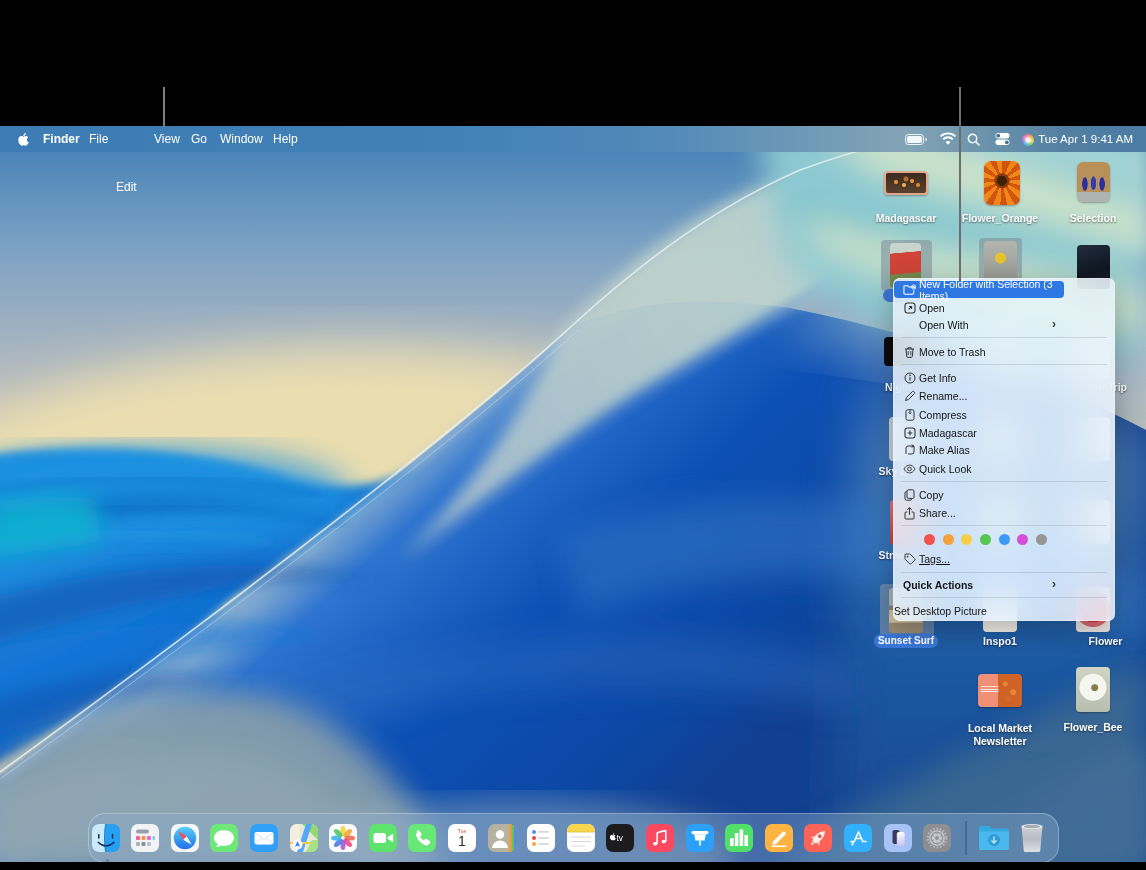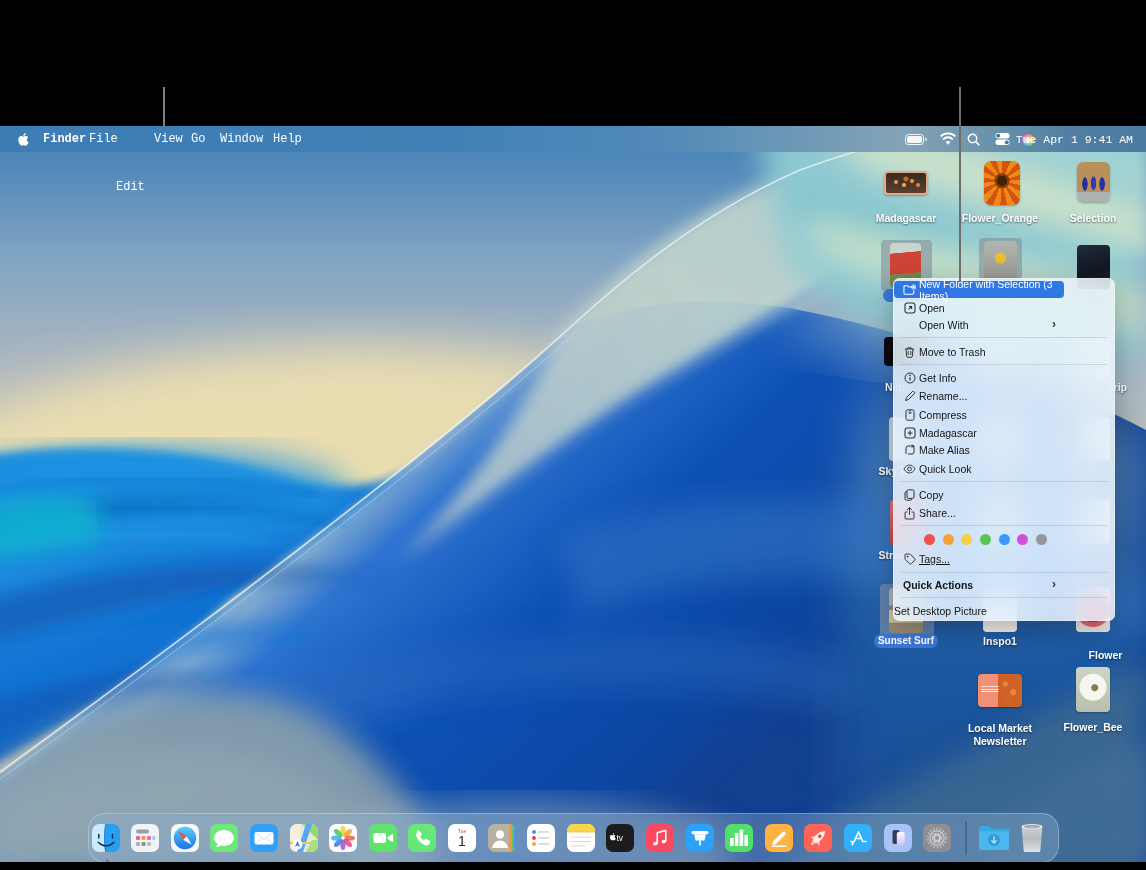--- a/index.html
+++ b/index.html
@@ -2,21 +2,21 @@
 <html><head>
 <meta charset="utf-8">
 <style>
 html,body{margin:0;padding:0;}
 body{width:1146px;height:870px;background:#000;position:relative;overflow:hidden;font-family:"Liberation Sans",sans-serif;}
 .desk{position:absolute;left:0;top:126px;width:1146px;height:736px;overflow:hidden;background:#6f9cc4;}
 .wall{position:absolute;left:0;top:0;}
 
 .mbar{position:absolute;left:0;top:0;width:1146px;height:26px;
 background:linear-gradient(90deg,#3d7cb4 0%,#4281b6 40%,#528ab8 58%,#6e99b6 70%,#84a4b6 79%,#6b93ab 86%,#527fa2 93%,#4c7ba3 100%);
-display:flex;align-items:center;color:#fff;font-size:13px;font-family:Liberation Mono, monospace;}
+display:flex;align-items:center;color:#fff;font-size:13px;}
 .mbar .it{position:absolute;top:5.5px;font-size:12px;white-space:nowrap;}
 .vline{position:absolute;width:2px;background:#7e7e7e;z-index:50;}
 
 .lab{position:absolute;color:#fff;font-size:10.5px;font-weight:700;text-align:center;text-shadow:0 1px 2px rgba(0,0,0,.55);white-space:nowrap;transform:translateX(-50%);}
 .ic{position:absolute;border-radius:4px;}
 .sel{position:absolute;border-radius:4px;background:rgba(125,138,150,.55);}
 
 .cmenu{position:absolute;left:893px;top:152px;width:222px;height:343px;border-radius:7px;
 background:rgba(237,246,253,.84);backdrop-filter:blur(20px) saturate(160%);
 box-shadow:0 0 0 0.5px rgba(255,255,255,.55) inset,0 8px 28px rgba(0,0,0,.28);z-index:20;}
@@ -195,21 +195,21 @@
 <div class="lab" style="left:906px;top:423px;">Strawberry</div>
 <div class="ic" style="left:983px;top:374px;width:34px;height:44px;background:#dfe8d8;"></div>
 <div class="ic" style="left:1076px;top:374px;width:34px;height:44px;background:#f0eee8;"></div>
 
 <div class="sel" style="left:880px;top:458px;width:54px;height:53px;background:rgba(152,162,174,.5);"></div>
 <div class="ic" style="left:889px;top:462px;width:34px;height:45px;background:linear-gradient(#a9b5bc 0 38%,#8a8678 40% 48%,#d3c3a2 50% 76%,#9a8c74 78%);"></div>
 <div class="ic" style="left:874px;top:508px;width:64px;height:14px;border-radius:7px;background:#3b77d7;color:#fff;font-size:10px;font-weight:700;text-align:center;line-height:14px;white-space:nowrap;">Sunset Surf</div>
 <div class="ic" style="left:983px;top:461px;width:34px;height:45px;background:#f2efe8;"></div>
 <div class="lab" style="left:1000px;top:509px;">Inspo1</div>
 <div class="ic" style="left:1076px;top:461px;width:34px;height:45px;background:radial-gradient(circle at 50% 50%,#d4333e 0 13px,#e06a72 13px 17px,#eee6e4 18px);"></div>
-<div class="lab" style="left:1093px;top:523px;padding-left:25px;">Flower</div>
+<div class="lab" style="left:1093px;top:509px;padding-left:25px;">Flower</div>
 
 <div class="ic" style="left:978px;top:548px;width:44px;height:33px;background-image:radial-gradient(circle at 62% 30%,#e8863a 0 2px,transparent 3px),radial-gradient(circle at 80% 55%,#e8863a 0 2.5px,transparent 3.5px),radial-gradient(circle at 68% 75%,#d06a28 0 2px,transparent 3px),linear-gradient(0deg,transparent 0 38%,rgba(255,255,255,.85) 38% 42%,transparent 42% 52%,rgba(255,255,255,.8) 52% 56%,transparent 56% 66%,rgba(255,255,255,.7) 66% 70%,transparent 70%),linear-gradient(90deg,#ef9077 0 46%,#cf6226 46%);background-size:100% 100%,100% 100%,100% 100%,40% 60%,100% 100%;background-position:0 0,0 0,0 0,3px 6px,0 0;background-repeat:no-repeat;box-shadow:0 1px 2px rgba(0,0,0,.3);"></div>
 <div class="lab" style="left:1000px;top:596px;">Local Market</div>
 <div class="lab" style="left:1000px;top:609px;">Newsletter</div>
 <div class="ic" style="left:1076px;top:541px;width:34px;height:45px;background:radial-gradient(circle at 55% 46%,#8a7a4e 0 3px,transparent 4px),radial-gradient(circle at 50% 45%,#f6f6f0 0 13px,transparent 14px),linear-gradient(#cfd4c4,#b8bfae);box-shadow:0 1px 2px rgba(0,0,0,.3);"></div>
 <div class="lab" style="left:1093px;top:595px;">Flower_Bee</div>
 
 <div class="cmenu">
  <div class="mrow hl" style="top:3px;height:17px;">
         <span class="mi">

